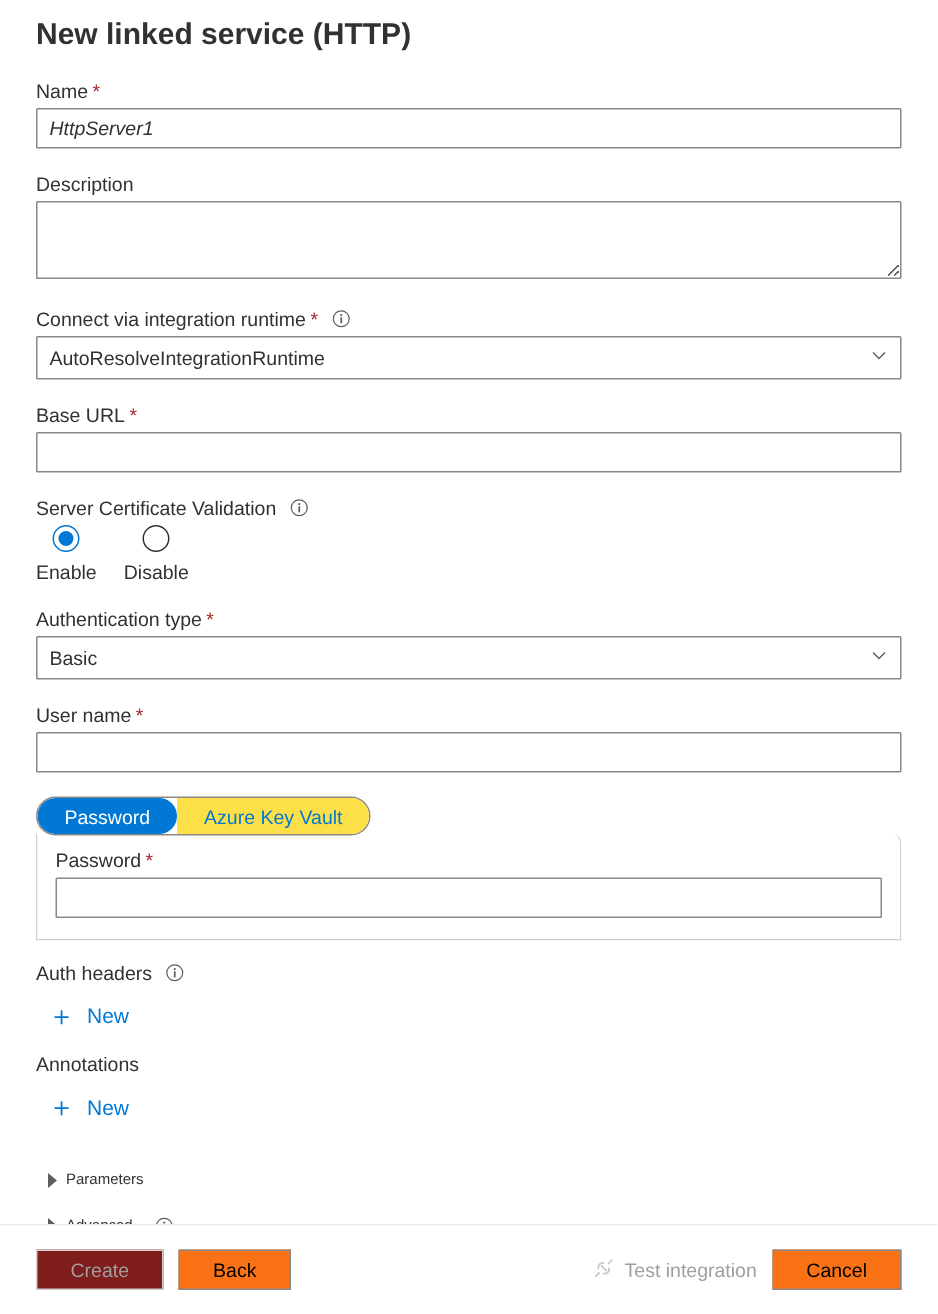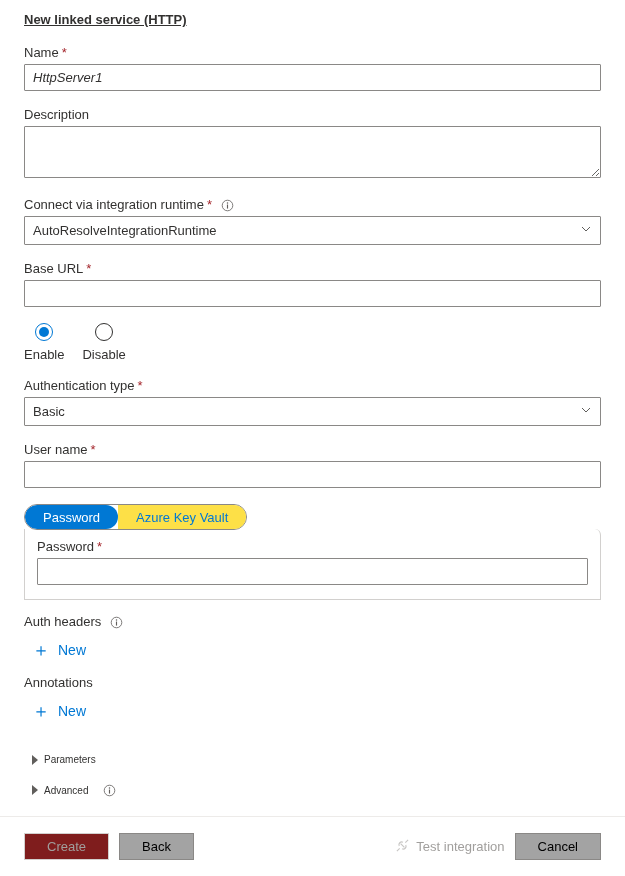--- a/index.html
+++ b/index.html
@@ -12,34 +12,33 @@
     height: 876px;
     position: relative;
     overflow: hidden;
   }
   .panel {
     padding: 12px 24px 0 24px;
     height: 816px;
     overflow: auto;
   }
   .title {
-    font-size: 13px;
+    font-size: 20px;
     font-weight: 600;
     color: #323130;
     margin-bottom: 18px;
-    text-decoration: underline;
   }
   .field { margin-bottom: 16px; }
   .label {
     font-size: 13px;
     font-weight: 400;
     color: #323130;
     margin-bottom: 4px;
     display: flex;
-    align-items: flex-end;
+    align-items: flex-start;
   }
   .req { color: #a4262c; margin-left: 3px; }
   .info-icon {
     margin-left: 8px;
     width: 14px; height: 14px;
     display: inline-flex; align-items: center; justify-content: center;
     color: #605e5c;
   }
   input[type="text"], input[type="password"], textarea, .select {
     width: 100%;
@@ -132,21 +131,21 @@
     position: absolute;
     bottom: 0; left: 0; right: 0;
     height: 60px;
     border-top: 1px solid #edebe9;
     display: flex; align-items: center; justify-content: space-between;
     padding: 0 24px;
   }
   .footer-left, .footer-right { display: flex; align-items: center; gap: 10px; }
   .btn {
     border: 1px solid #8a8886;
-    background: #a3a3a3;
+    background: #f97316;
     padding: 5px 22px;
     font-size: 13px;
     cursor: pointer;
     font-family: inherit;
   }
   .btn.disabled {
     color: #a19f9d;
     border-color: #d2d0ce;
     background: #7f1d1d;
     cursor: default;
@@ -202,20 +201,30 @@
 
   <div class="field">
     <div class="label">
       <span>Base URL</span>
         <span class="req">*</span>
     </div>
     <input type="text" style="">
   </div>
 
   <div class="field">
+    <div class="label">
+      <span>Server Certificate Validation</span>
+      <span class="info-icon">
+        <svg width="13" height="13" viewBox="0 0 16 16" fill="none">
+            <circle cx="8" cy="8" r="6.5" stroke="#605e5c"></circle>
+            <circle cx="8" cy="5" r="0.9" fill="#605e5c"></circle>
+            <rect x="7.3" y="6.8" width="1.4" height="5" fill="#605e5c"></rect>
+          </svg>
+      </span>
+    </div>
     <div class="radio-row">
       <div class="radio selected">
         <span class="radio-circle">
             <span class="radio-dot"></span>
           </span>
         <span>Enable</span>
       </div>
       <div class="radio">
         <span class="radio-circle"></span>
         <span>Disable</span>

